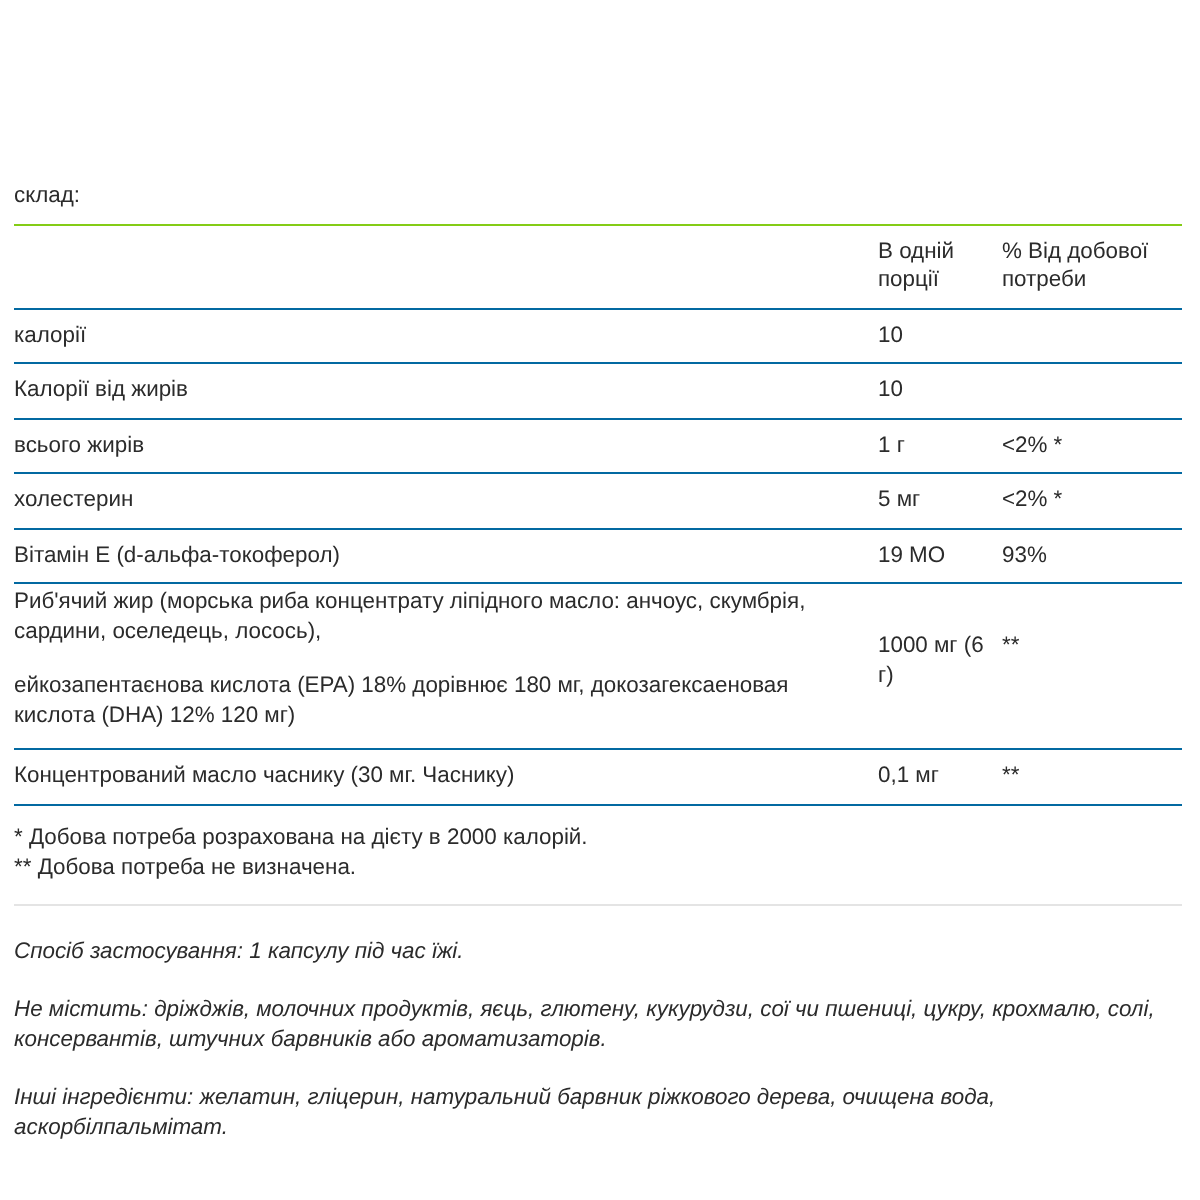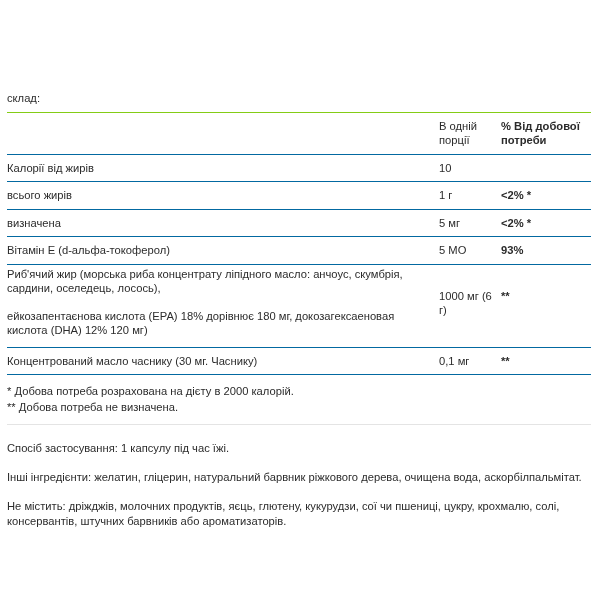--- a/index.html
+++ b/index.html
@@ -30,21 +30,21 @@
   .supp-table td {
     border-bottom: 1px solid #0369a1;
     padding: 6px 2px 6px 0;
     font-size: 11.2px;
     line-height: 14.5px;
     vertical-align: top;
     color: #2b2b2b;
   }
   .col-name  { width: 430px; }
   .col-value { width: 60px; }
-  .col-dv    { width: 88px; font-weight: bold; }
+  .col-dv    { width: 88px; }
 
   tr.row-head td {
     vertical-align: top;
   }
   .row-title td {
     border-bottom: 1px solid #84cc16;
   }
   .multi-line {
     white-space: pre-line;
   }
@@ -65,20 +65,21 @@
     padding-top: 9px !important;
     padding-bottom: 9px !important;
     border-bottom: 1px solid #e4e4e4 !important;
   }
   .footnote-cell div {
     line-height: 15.5px;
   }
   .bottom-notes {
     width: 578px;
     margin-top: 16px;
+    font-style: italic;
   }
   .bottom-notes p {
     margin: 0 0 14px 0;
     font-size: 11.2px;
     line-height: 15px;
     color: #2b2b2b;
   }
   .bottom-notes p:last-child {
     margin-bottom: 0;
   }
@@ -99,42 +100,47 @@
 
 
       <tr class="row-head">
         <td class="col-name"></td>
         <td class="col-value multi-line">В одній
 порції</td>
         <td class="col-dv multi-line">% Від добової
 потреби</td>
       </tr>
 
+      <tr>
+        <td class="col-name">калорії</td>
+        <td class="col-value">10</td>
+        <td class="col-dv"></td>
+      </tr>
 
       <tr>
         <td class="col-name">Калорії від жирів</td>
         <td class="col-value">10</td>
         <td class="col-dv"></td>
       </tr>
 
       <tr>
         <td class="col-name">всього жирів</td>
         <td class="col-value">1 г</td>
         <td class="col-dv">&lt;2% *</td>
       </tr>
 
       <tr>
-        <td class="col-name">визначена</td>
+        <td class="col-name">холестерин</td>
         <td class="col-value">5 мг</td>
         <td class="col-dv">&lt;2% *</td>
       </tr>
 
       <tr>
         <td class="col-name">Вітамін Е (d-альфа-токоферол)</td>
-        <td class="col-value">5 МО</td>
+        <td class="col-value">19 МО</td>
         <td class="col-dv">93%</td>
       </tr>
 
       <tr class="fish-row">
         <td class="col-name fish-name">
           <p>Риб'ячий жир (морська риба концентрату ліпідного масло: анчоус, скумбрія, сардини, оселедець, лосось),</p>
           <p>ейкозапентаєнова кислота (EPA) 18% дорівнює 180 мг, докозагексаеновая кислота (DHA) 12% 120 мг)</p>
         </td>
         <td class="col-value fish-value">1000 мг (6 г)</td>
         <td class="col-dv fish-value">**</td>
@@ -151,17 +157,17 @@
           <div>* Добова потреба розрахована на дієту в 2000 калорій.</div>
           <div>** Добова потреба не визначена.</div>
         </td>
       </tr>
 
     </tbody>
   </table>
 
   <div class="bottom-notes">
     <p>Спосіб застосування: 1 капсулу під час їжі.</p>
+    <p>Не містить: дріжджів, молочних продуктів, яєць, глютену, кукурудзи, сої чи пшениці, цукру, крохмалю, солі, консервантів, штучних барвників або ароматизаторів.</p>
     <p>Інші інгредієнти: желатин, гліцерин, натуральний барвник ріжкового дерева, очищена вода, аскорбілпальмітат.</p>
-    <p>Не містить: дріжджів, молочних продуктів, яєць, глютену, кукурудзи, сої чи пшениці, цукру, крохмалю, солі, консервантів, штучних барвників або ароматизаторів.</p>
   </div>
 
 </div>
 
 </body></html>

